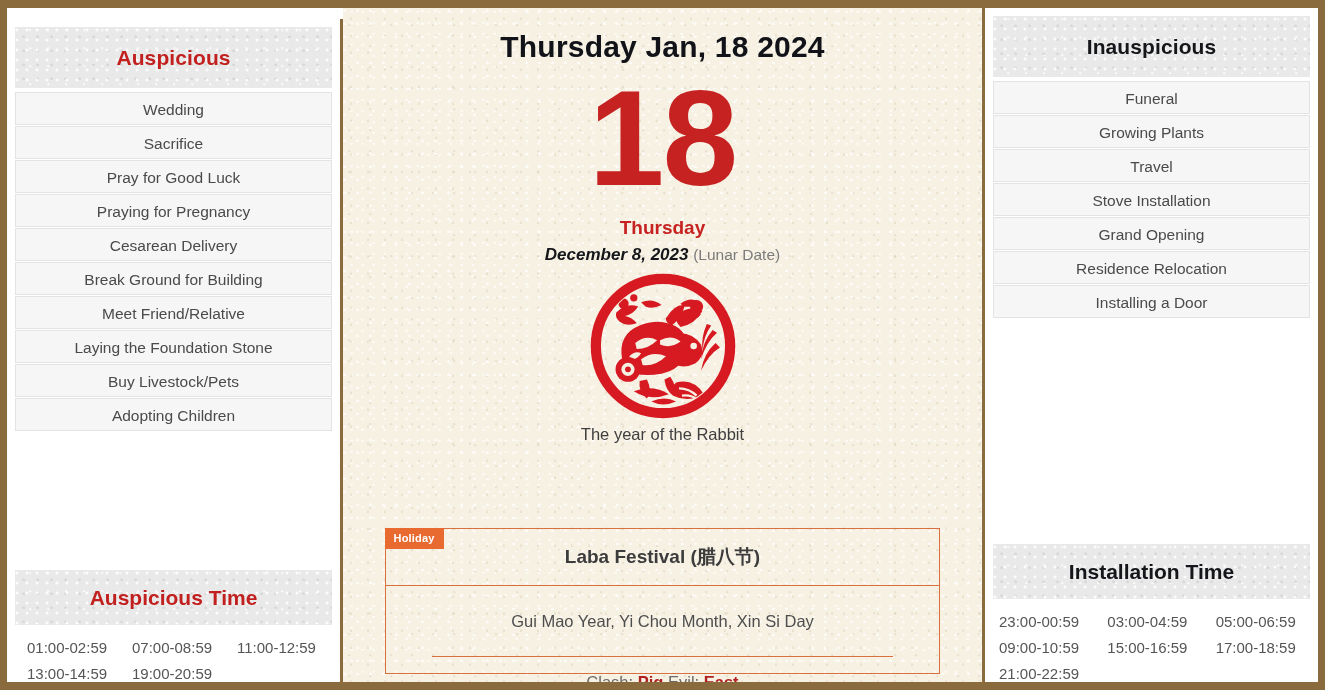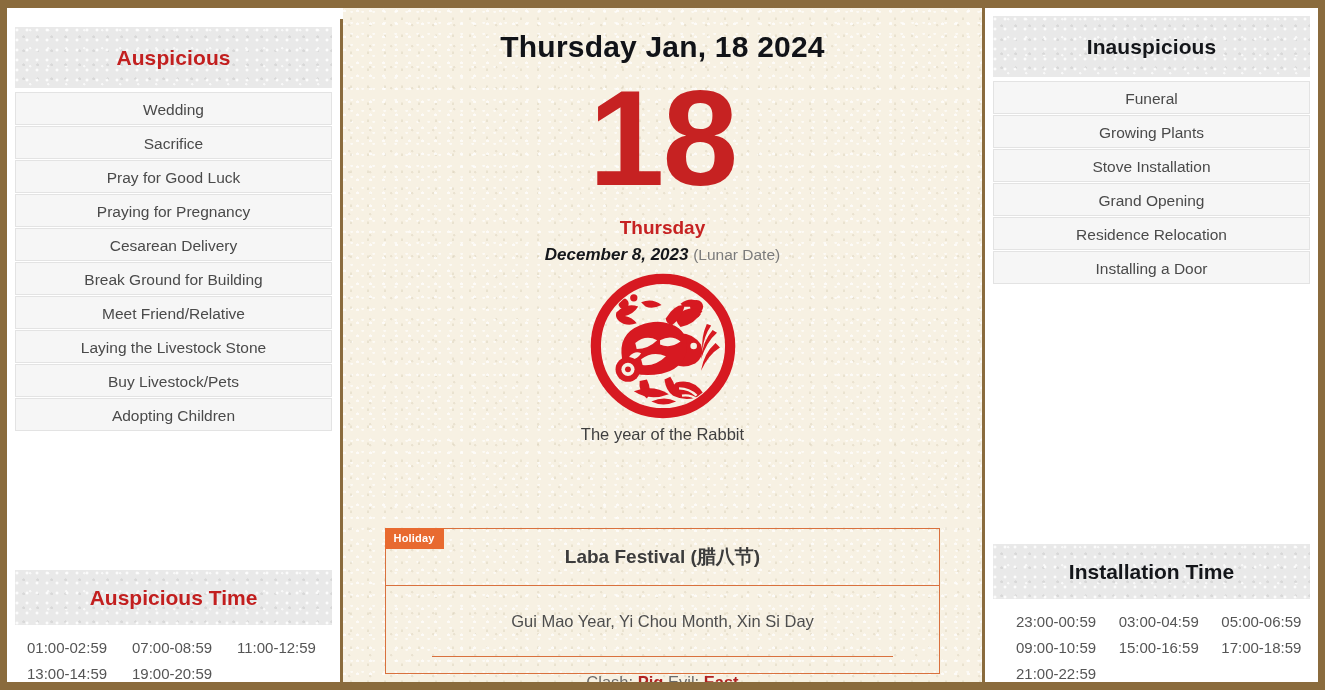--- a/index.html
+++ b/index.html
@@ -105,21 +105,21 @@
     margin: 14px 10px 0 12px;
     display: grid;
     grid-template-columns: repeat(3, 1fr);
     row-gap: 9px;
     column-gap: 4px;
     font-size: 15px;
     color: #555555;
   }
   .side-col.left  .time-grid .time-slot { text-align: left; padding-left: 8px; }
   .side-col.right .time-grid .time-slot { text-align: left; padding-left: 6px; }
-  .side-col.right .time-grid { margin-left: 25px; margin-right: 4px; }
+  .side-col.right .time-grid { margin-left: 8px; margin-right: 4px; }
 
   
   .center-col {
     flex: 1 1 auto;
     box-sizing: border-box;
     position: relative;
     display: flex;
     flex-direction: column;
     align-items: center;
     overflow: hidden;
@@ -223,21 +223,21 @@
   <div class="side-col left">
     <div class="panel-head tex-gray red">Auspicious</div>
     <div class="item-list">
         <div class="list-item">Wedding</div>
         <div class="list-item">Sacrifice</div>
         <div class="list-item">Pray for Good Luck</div>
         <div class="list-item">Praying for Pregnancy</div>
         <div class="list-item">Cesarean Delivery</div>
         <div class="list-item">Break Ground for Building</div>
         <div class="list-item">Meet Friend/Relative</div>
-        <div class="list-item">Laying the Livestock Stone</div>
+        <div class="list-item">Laying the Foundation Stone</div>
         <div class="list-item">Buy Livestock/Pets</div>
         <div class="list-item">Adopting Children</div>
       </div>
     <div class="spacer"></div>
     <div class="time-head tex-gray red">Auspicious Time</div>
     <div class="time-grid">
         <div class="time-slot">01:00-02:59</div>
         <div class="time-slot">07:00-08:59</div>
         <div class="time-slot">11:00-12:59</div>
         <div class="time-slot">13:00-14:59</div>
@@ -324,20 +324,21 @@
       </div>
     </div>
 
   </div>
 
   <div class="side-col right">
     <div class="panel-head tex-gray dark">Inauspicious</div>
     <div class="item-list">
         <div class="list-item">Funeral</div>
         <div class="list-item">Growing Plants</div>
+        <div class="list-item">Travel</div>
         <div class="list-item">Stove Installation</div>
         <div class="list-item">Grand Opening</div>
         <div class="list-item">Residence Relocation</div>
         <div class="list-item">Installing a Door</div>
       </div>
     <div class="spacer"></div>
     <div class="time-head tex-gray dark">Installation Time</div>
     <div class="time-grid">
         <div class="time-slot">23:00-00:59</div>
         <div class="time-slot">03:00-04:59</div>

